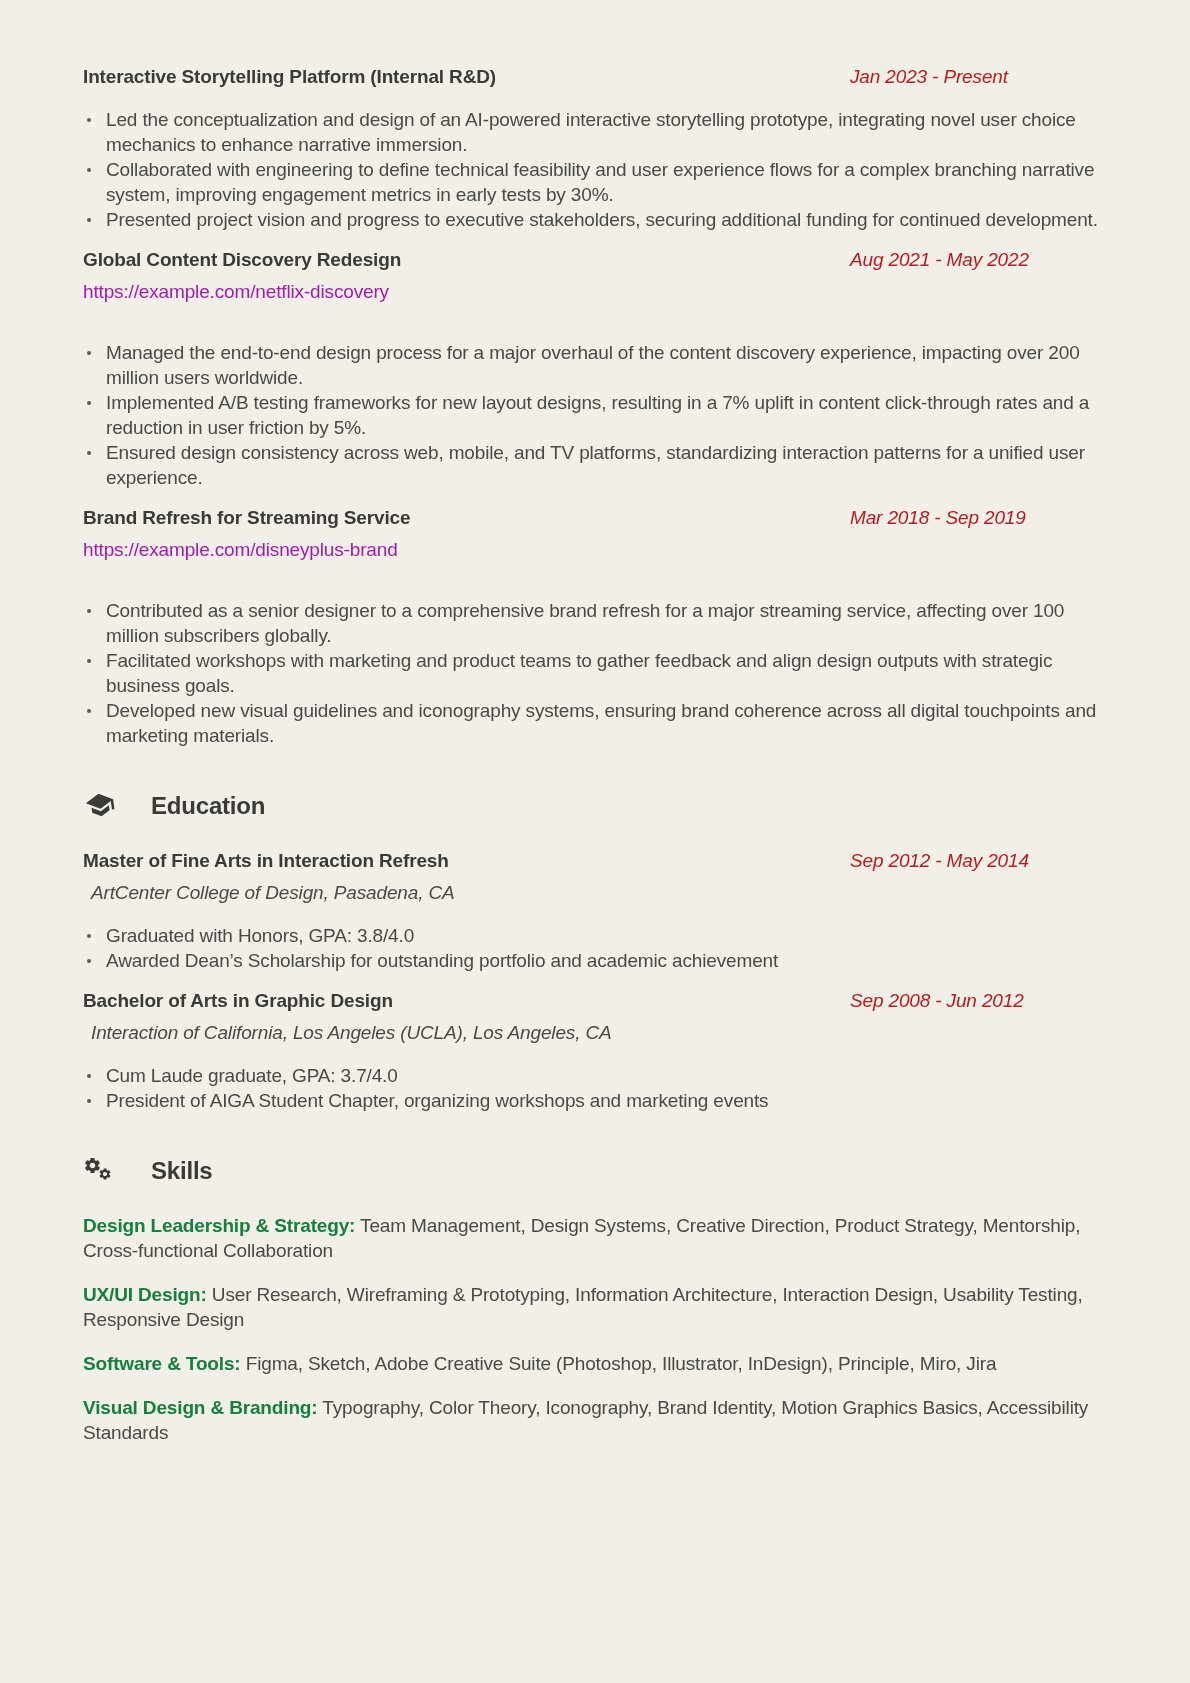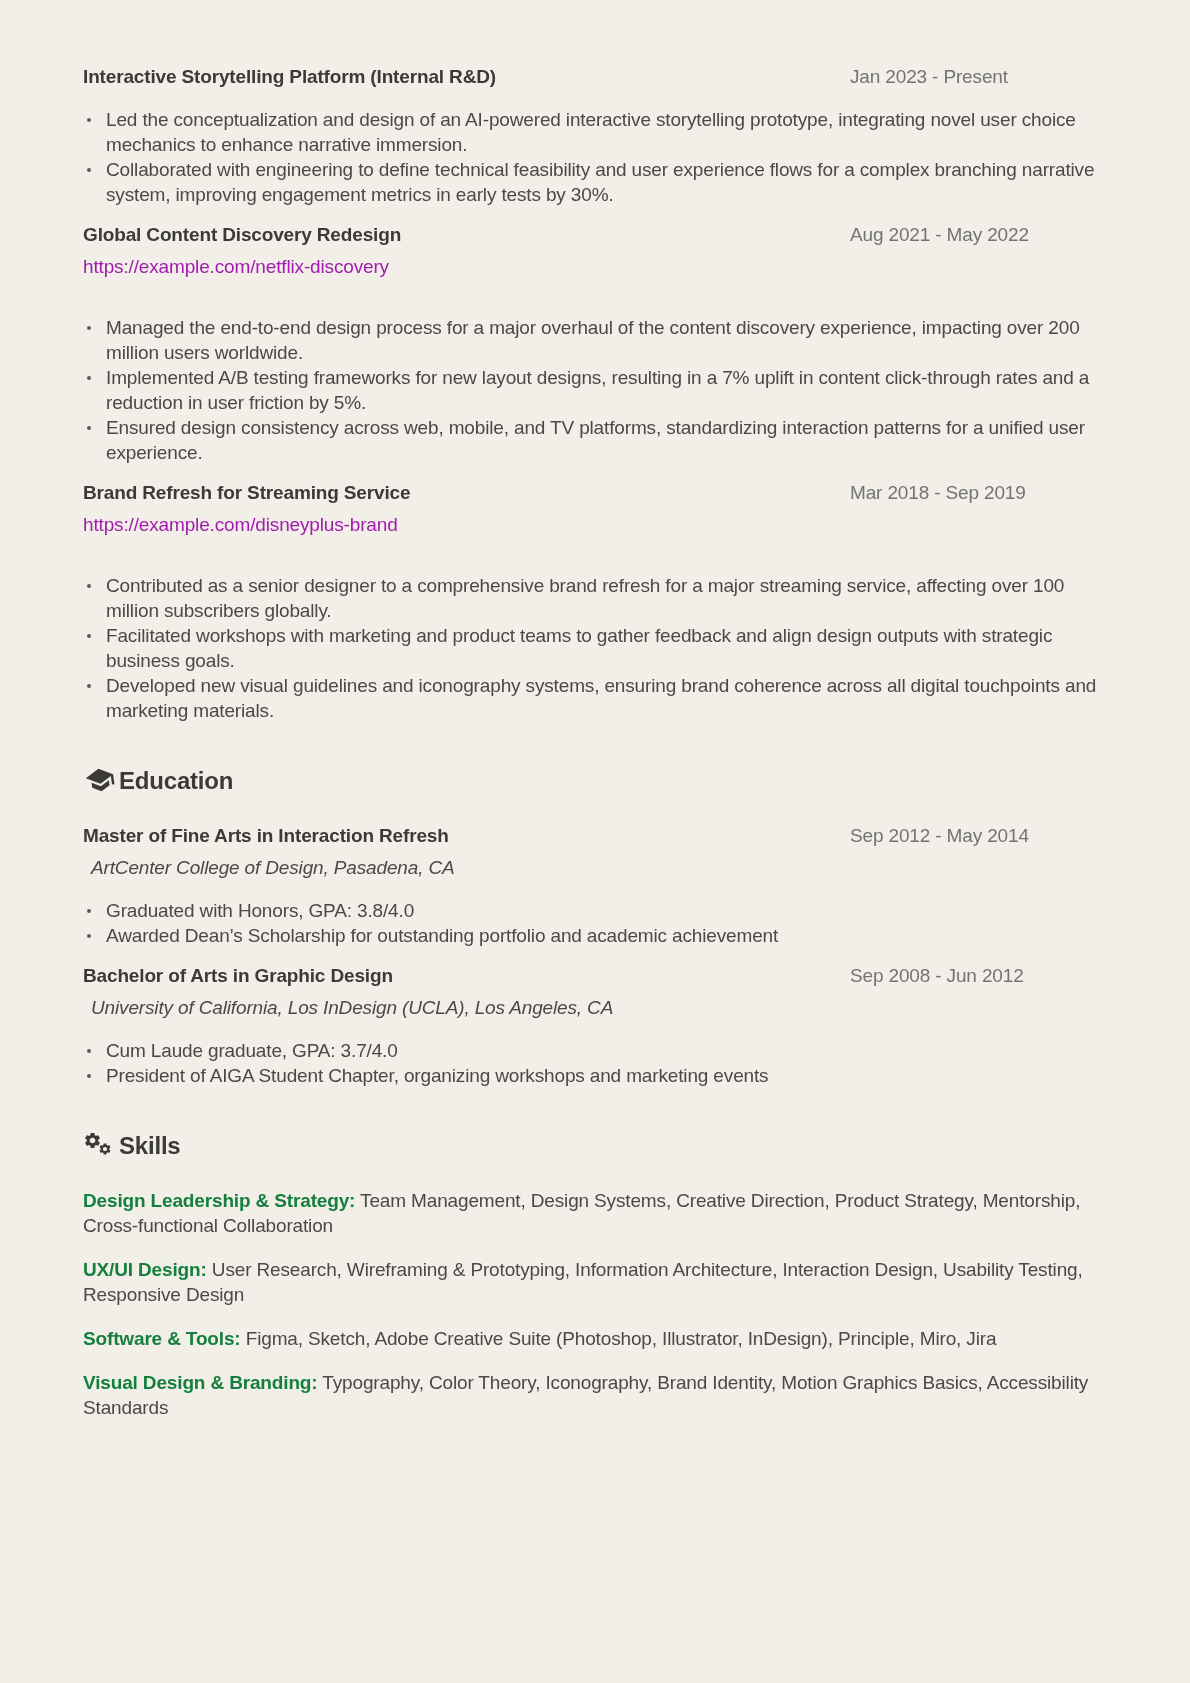--- a/index.html
+++ b/index.html
@@ -30,21 +30,22 @@
     grid-template-columns: 767px 1fr;
     align-items: baseline;
     margin: 0 0 7px 0;
   }
   .entry-title {
     font-weight: 700;
     color: #3b3a37;
     font-size: 19px;
   }
   .entry-dates {
-    color: #737373;
+    font-style: italic;
+    color: #b91c1c;
     white-space: nowrap;
   }
   .entry-url {
     color: #a21caf;
     margin: 0 0 18px 0;
     text-decoration: none;
     display: inline-block;
   }
   .entry-subtitle {
     font-style: italic;
@@ -67,21 +68,21 @@
     left: 4px;
     top: 11px;
     width: 4px;
     height: 4px;
     border-radius: 50%;
     background: #5d5b57;
   }
   .section-heading {
     display: flex;
     align-items: center;
-    gap: 2px;
+    gap: 34px;
     margin: 42px 0 28px 0;
   }
   .section-heading .heading-text {
     font-weight: 700;
     font-size: 24px;
     color: #3b3a37;
     letter-spacing: -0.2px;
   }
   .section-icon {
     width: 34px;
@@ -109,20 +110,21 @@
 <div class="page">
 
   <section class="entry">
     <div class="entry-header">
       <div class="entry-title">Interactive Storytelling Platform (Internal R&amp;D)</div>
       <div class="entry-dates">Jan 2023 - Present</div>
     </div>
     <ul class="bullets hyph">
       <li>Led the conceptualization and design of an AI-powered interactive storytelling prototype, integrating novel user choice mechanics to enhance narrative immersion.</li>
       <li>Collaborated with engineering to define technical feasibility and user experience flows for a complex branching narrative system, improving engagement metrics in early tests by 30%.</li>
+      <li>Presented project vision and progress to executive stakeholders, securing additional funding for continued development.</li>
     </ul>
   </section>
 
   <section class="entry">
     <div class="entry-header">
       <div class="entry-title">Global Content Discovery Redesign</div>
       <div class="entry-dates">Aug 2021 - May 2022</div>
     </div>
     <a class="entry-url">https://example.com/netflix-discovery</a>
     <ul class="bullets hyph">
@@ -166,21 +168,21 @@
       <li>Graduated with Honors, GPA: 3.8/4.0</li>
       <li>Awarded Dean’s Scholarship for outstanding portfolio and academic achievement</li>
     </ul>
   </section>
 
   <section class="entry">
     <div class="entry-header">
       <div class="entry-title">Bachelor of Arts in Graphic Design</div>
       <div class="entry-dates">Sep 2008 - Jun 2012</div>
     </div>
-    <div class="entry-subtitle">University of California, Los InDesign (UCLA), Los Angeles, CA</div>
+    <div class="entry-subtitle">Interaction of California, Los Angeles (UCLA), Los Angeles, CA</div>
     <ul class="bullets">
       <li>Cum Laude graduate, GPA: 3.7/4.0</li>
       <li>President of AIGA Student Chapter, organizing workshops and marketing events</li>
     </ul>
   </section>
 
   <div class="section-heading">
     <span class="section-icon">
       <svg class="gear-big" width="19" height="19" viewBox="0 0 24 24" fill="currentColor" aria-hidden="true">
         <path d="M19.14 12.94c.04-.3.06-.61.06-.94 0-.32-.02-.64-.07-.94l2.03-1.58c.18-.14.23-.41.12-.61l-1.92-3.32c-.12-.22-.37-.29-.59-.22l-2.39.96c-.5-.38-1.03-.7-1.62-.94l-.36-2.54c-.04-.24-.24-.41-.48-.41h-3.84c-.24 0-.43.17-.47.41l-.36 2.54c-.59.24-1.13.57-1.62.94l-2.39-.96c-.22-.08-.47 0-.59.22L2.74 8.87c-.12.21-.08.47.12.61l2.03 1.58c-.05.3-.09.63-.09.94s.02.64.07.94l-2.03 1.58c-.18.14-.23.41-.12.61l1.92 3.32c.12.22.37.29.59.22l2.39-.96c.5.38 1.03.7 1.62.94l.36 2.54c.05.24.24.41.48.41h3.84c.24 0 .44-.17.47-.41l.36-2.54c.59-.24 1.13-.56 1.62-.94l2.39.96c.22.08.47 0 .59-.22l1.92-3.32c.12-.22.07-.47-.12-.61l-2.01-1.58zM12 15.6c-1.98 0-3.6-1.62-3.6-3.6s1.62-3.6 3.6-3.6 3.6 1.62 3.6 3.6-1.62 3.6-3.6 3.6z"></path>

